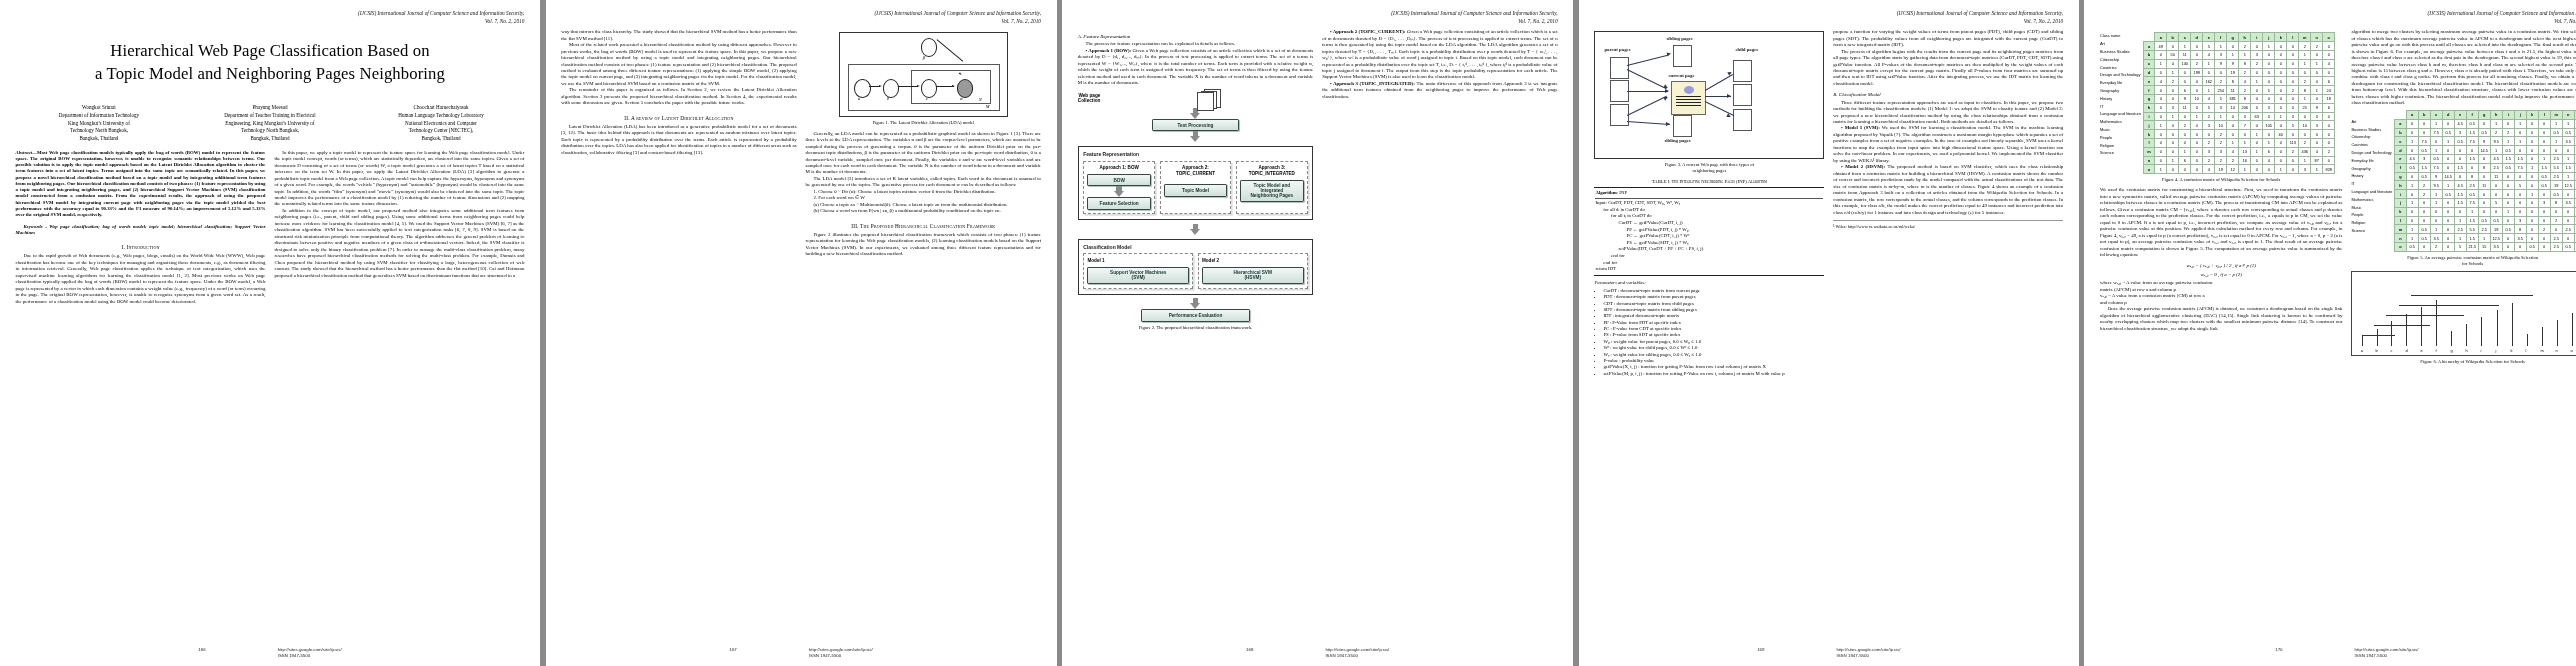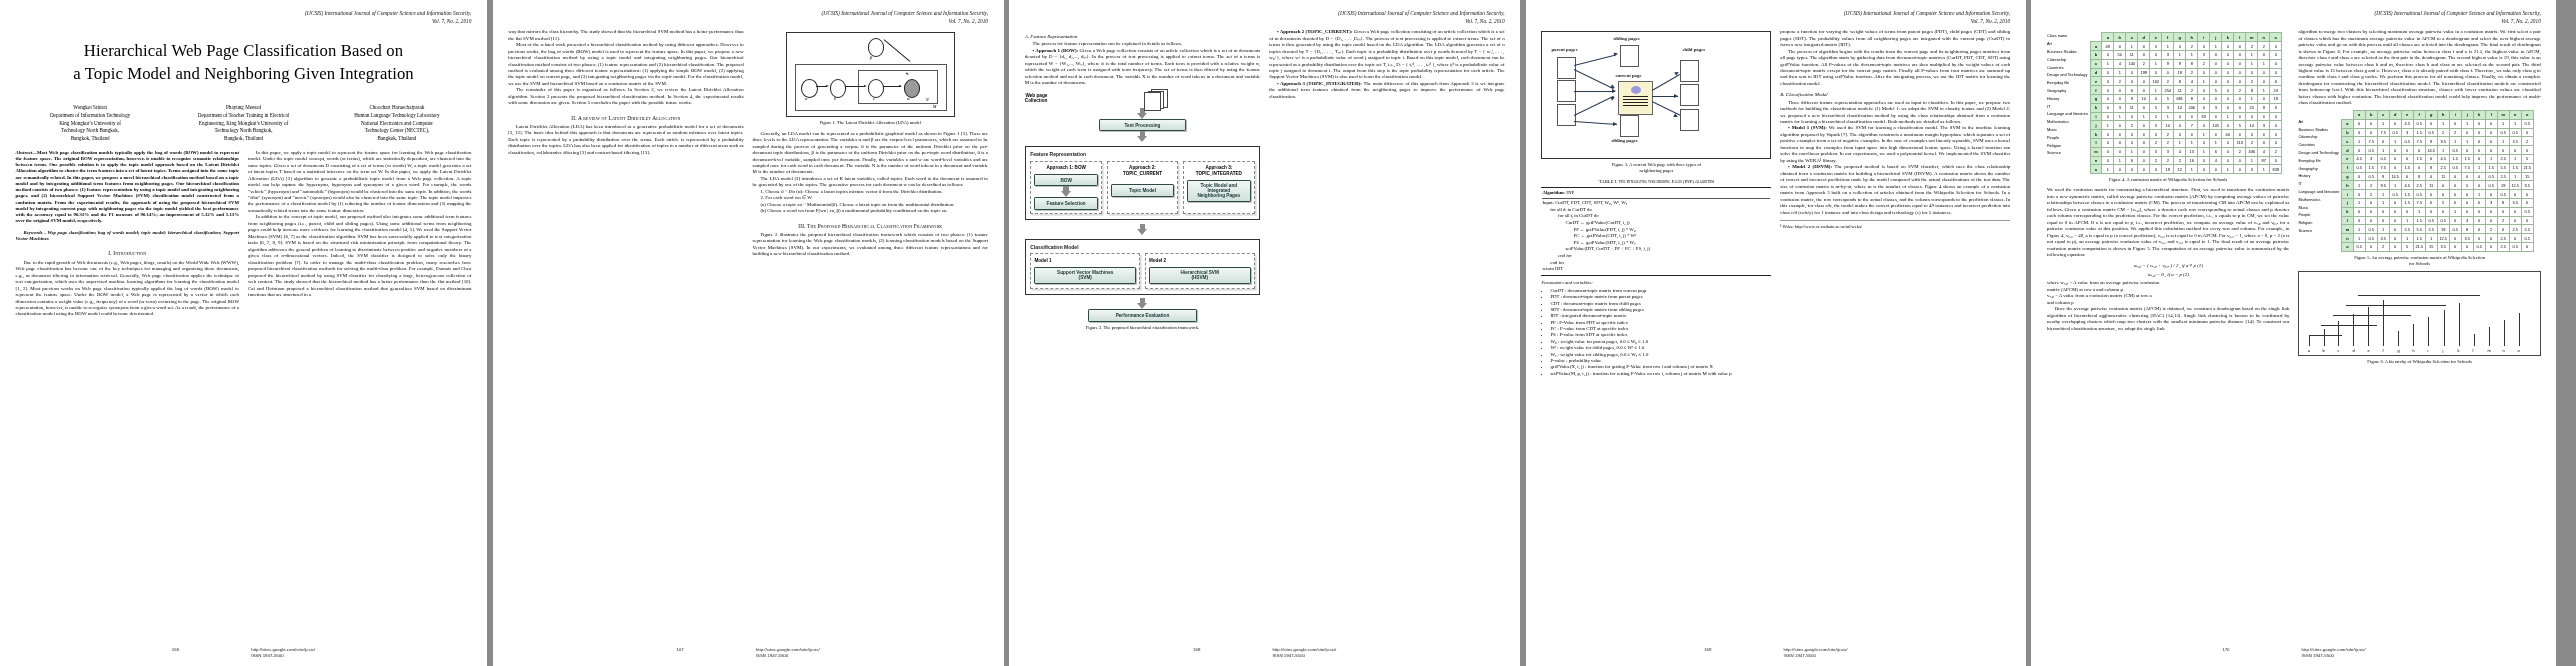--- a/index.html
+++ b/index.html
@@ -1,19 +1,19 @@
 <!DOCTYPE html>
 <html style="font-size:9px"><head>
 <meta charset="utf-8">
 <style>
   html,body{margin:0;padding:0;background:#8a8a8a;}
   body{font-family:"Liberation Serif", serif;}
   #sheet{width:2576px;height:667px;position:relative;background:#8a8a8a;display:flex;gap:5.6px;padding:0;box-sizing:border-box;}
   .page{background:#ffffff;position:relative;box-sizing:border-box;overflow:hidden;flex:0 0 auto;}
-  .p1{width:487px;}
+  .p1{width:540px;}
   .p2{width:511px;}
   .p3{width:511px;}
   .p4{width:500px;}
   .p5{width:525px;}
   .pad{padding:10px 15.6px 5.6px 15.6px;height:100%;box-sizing:border-box;position:relative;}
 
   .jhead{text-align:right;font-style:italic;font-size:5.3px;line-height:1.5;color:#111;margin-bottom:3.3px;}
   .jhead .l2{display:block;}
 
   .title{text-align:center;font-size:16.7px;line-height:1.35;margin:14.5px 0 2.2px 0;font-weight:400;letter-spacing:0.1px;}
@@ -107,21 +107,21 @@
 
   <div class="page p1">
    <div class="pad">
     <div class="jhead">
       <span>(IJCSIS) International Journal of Computer Science and Information Security,</span>
       <span class="l2">Vol. 7, No. 2, 2010</span>
     </div>
 
     <div class="title">
       <span>Hierarchical Web Page Classification Based on</span>
-      <span class="l2">a Topic Model and Neighboring Given Integration</span>
+      <span class="l2">a Topic Model and Neighboring Pages Neighboring</span>
     </div>
 
     <div class="authors">
       <div class="author">
         <span class="nm">Wongkot Sriurai</span>
         <span>Department of Information Technology</span><br>
         <span>King Mongkut’s University of</span><br>
         <span>Technology North Bangkok,</span><br>
         <span>Bangkok, Thailand</span>
       </div>

